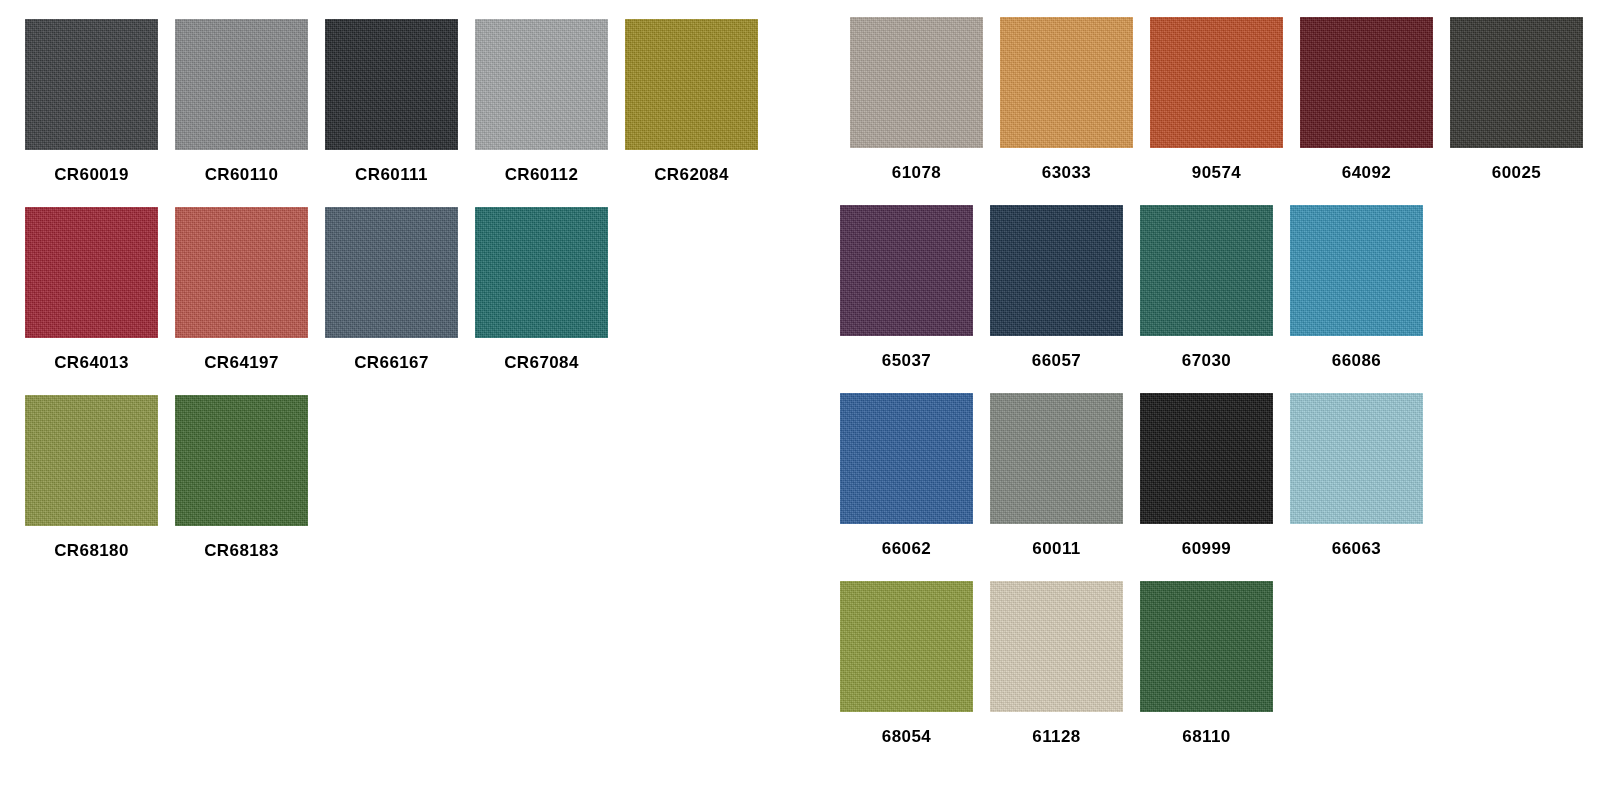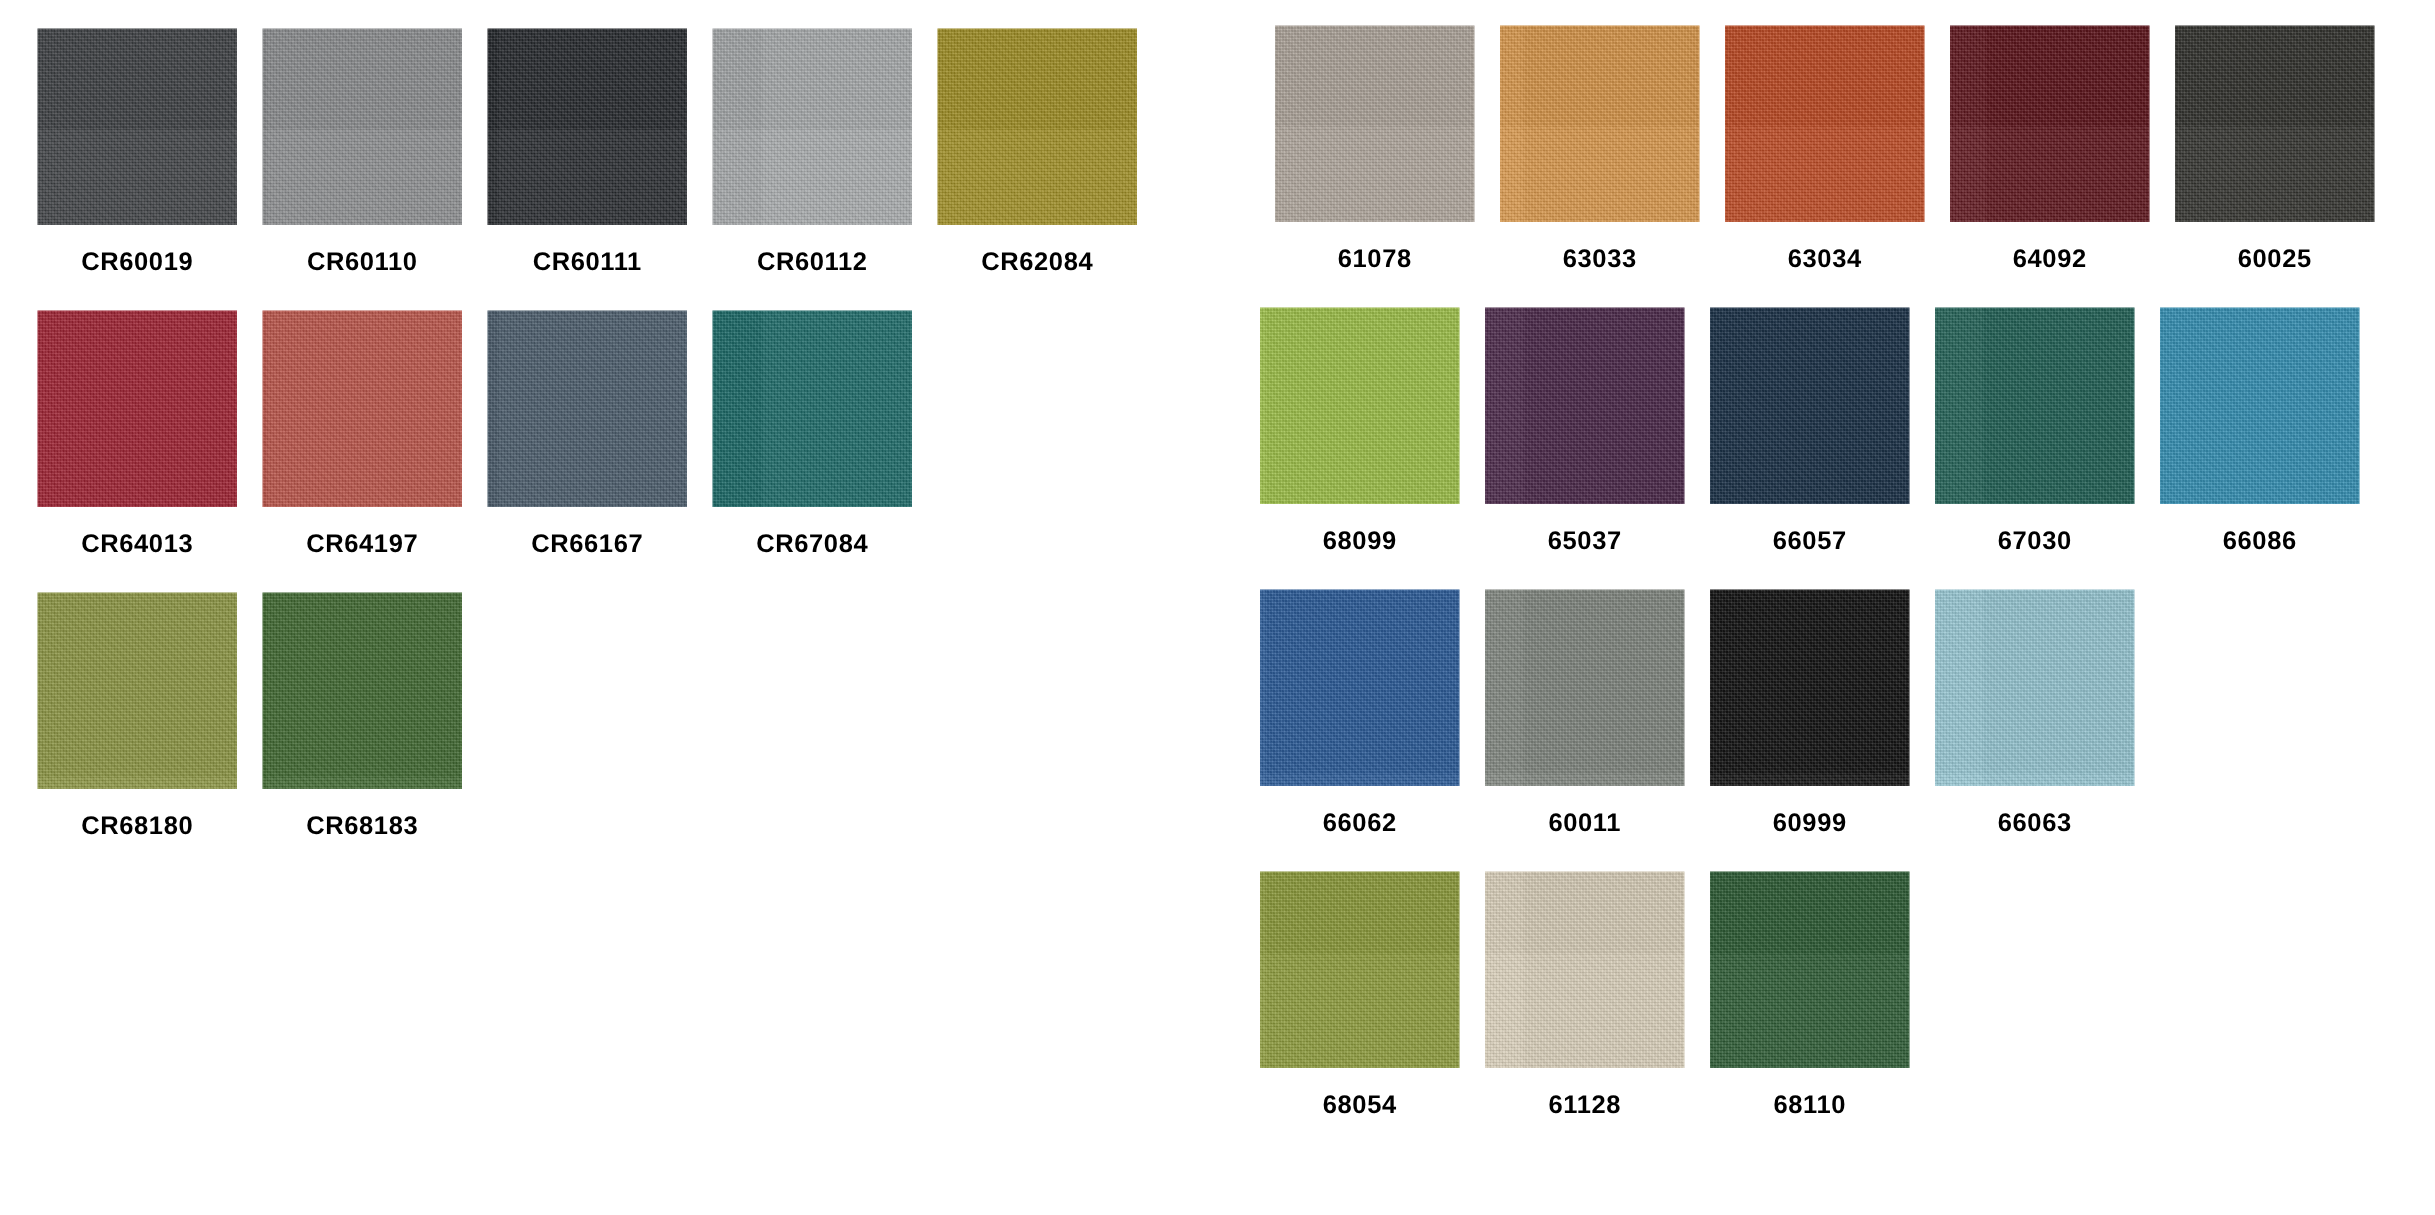--- a/index.html
+++ b/index.html
@@ -172,38 +172,34 @@
       <div class="swatch-cell">
         <span class="swatch-chip" style="background-color: rgb(173, 164, 154);"></span>
         <span class="swatch-label">61078</span>
       </div>
       <div class="swatch-cell">
         <span class="swatch-chip" style="background-color: rgb(213, 149, 75);"></span>
         <span class="swatch-label">63033</span>
       </div>
       <div class="swatch-cell">
         <span class="swatch-chip" style="background-color: rgb(188, 75, 37);"></span>
-        <span class="swatch-label">63034</span>
+        <span class="swatch-label">90574</span>
       </div>
       <div class="swatch-cell">
         <span class="swatch-chip" style="background-color: rgb(93, 21, 28);"></span>
         <span class="swatch-label">64092</span>
       </div>
       <div class="swatch-cell">
         <span class="swatch-chip" style="background-color: rgb(51, 51, 47);"></span>
         <span class="swatch-label">60025</span>
       </div>
     </div>
 
     <div class="swatch-row">
       <div class="swatch-cell">
-        <span class="swatch-chip" style="background-color: rgb(158, 192, 75);"></span>
-        <span class="swatch-label">68099</span>
-      </div>
-      <div class="swatch-cell">
         <span class="swatch-chip" style="background-color: rgb(76, 42, 75);"></span>
         <span class="swatch-label">65037</span>
       </div>
       <div class="swatch-cell">
         <span class="swatch-chip" style="background-color: rgb(28, 50, 72);"></span>
         <span class="swatch-label">66057</span>
       </div>
       <div class="swatch-cell">
         <span class="swatch-chip" style="background-color: rgb(35, 97, 86);"></span>
         <span class="swatch-label">67030</span>

